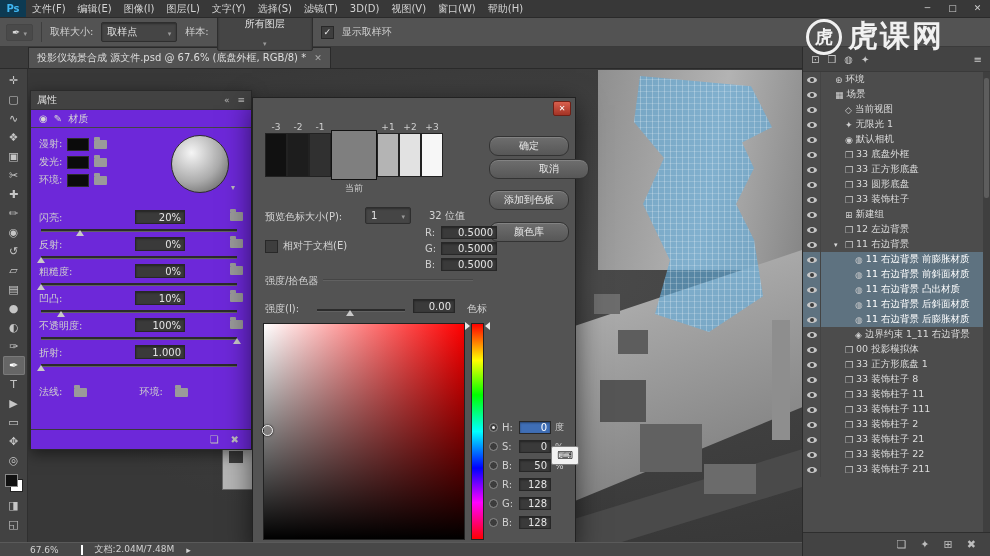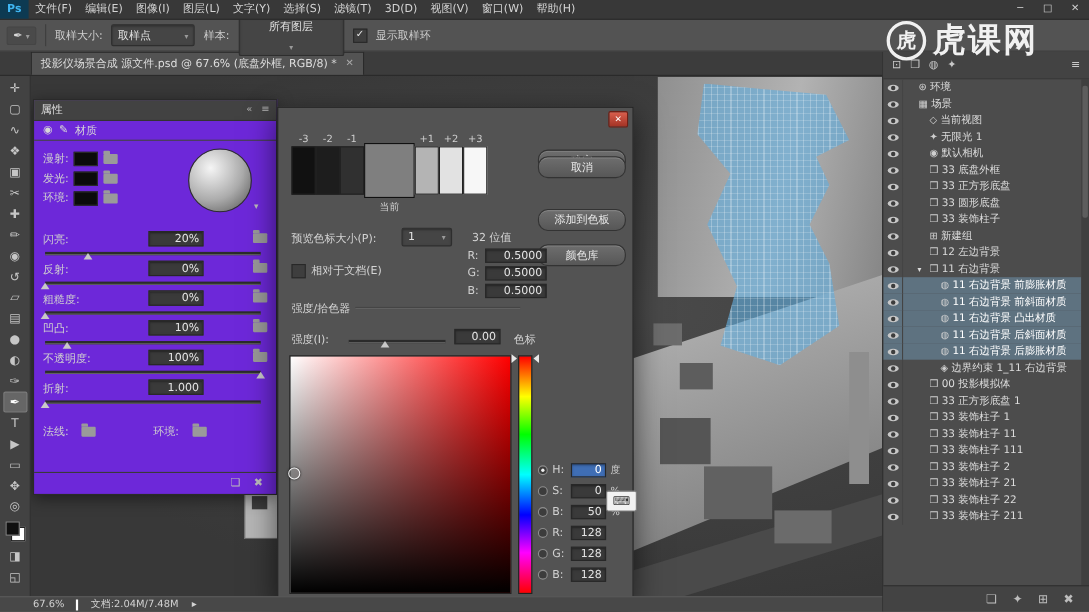--- a/index.html
+++ b/index.html
@@ -125,21 +125,21 @@
   .expander{width:8px;font-size:7px;color:#ddd;visibility:hidden;flex:0 0 auto;}
   .expander::before{content:"▾";}
   .scene-row.expanded .expander{visibility:visible;}
   .type-icon{font-size:9px;color:#cfcfcf;flex:0 0 auto;}
   .row-label{font-size:9.5px;color:#dcdcdc;white-space:nowrap;}
   .rp-scroll{position:absolute;right:0;top:25px;width:7px;bottom:24px;background:#3f3f3f;}
   .rp-thumb{position:absolute;left:1px;top:6px;width:5px;height:120px;background:#5d5d5d;border-radius:2px;}
   .rp-footer{position:absolute;left:0;bottom:0;width:100%;height:24px;background:#434343;border-top:1px solid #2e2e2e;display:flex;align-items:center;justify-content:flex-end;gap:14px;padding:0 14px;color:#bdbdbd;font-size:11px;box-sizing:border-box;}
   
   #statusbar{position:absolute;left:0;top:542px;width:802px;height:14px;background:#484848;border-top:1px solid #5a5a5a;display:flex;align-items:center;gap:12px;padding-left:30px;font-size:9px;color:#d2d2d2;z-index:18;box-sizing:border-box;}
-  .sb-zoom{border-right:2px solid #ffffff;padding-right:10px;}
+  .sb-zoom{border-right:2px solid #ffffff;padding-right:22px;}
   
   #watermark{position:absolute;left:806px;top:16px;display:flex;align-items:center;gap:6px;opacity:.92;z-index:40;pointer-events:none;}
   .wm-circle{width:36px;height:36px;border:3px solid #fff;border-radius:50%;color:#fff;display:flex;align-items:center;justify-content:center;font-size:18px;font-weight:bold;box-sizing:border-box;}
   .wm-text{font-size:30px;color:#fff;font-weight:bold;letter-spacing:2px;white-space:nowrap;}
 </style>
 </head>
 <body>
 
 <div id="menubar">
   <div class="ps-logo">Ps</div>
@@ -415,21 +415,21 @@
       </div>
 
       <div class="stop-col">
         <span class="lab">+3</span>
         <span class="stop-sw swatch-fill" style="background: rgb(247, 247, 247);"></span>
       </div>
 
   </div>
 
   <div class="btn" style="top:38px;">确定</div>
-  <div class="btn" style="top:44px;">取消</div>
+  <div class="btn" style="top:61px;padding-left:20px;">取消</div>
   <div class="btn" style="top:92px;">添加到色板</div>
   <div class="btn" style="top:124px;">颜色库</div>
 
   <span class="dlg-label" style="left:12px;top:112px;">预览色标大小(P):</span>
   <span class="dropdown" style="position:absolute;left:112px;top:109px;width:34px;">
     <span>1</span>
     <span class="dd-arrow"></span>
   </span>
 
   <span class="dlg-label" style="left:176px;top:111px;">32 位值</span>
@@ -754,21 +754,21 @@
         </span>
       </div>
 
       <div class="scene-row" style="--indent: 1;">
         <span class="eye-cell">
           <span class="eye"></span>
         </span>
         <span class="row-content">
           <span class="expander"></span>
           <span class="type-icon">❒</span>
-          <span class="row-label">33 装饰柱子 1</span>
+          <span class="row-label">33 装饰柱子 8</span>
         </span>
       </div>
 
       <div class="scene-row" style="--indent: 1;">
         <span class="eye-cell">
           <span class="eye"></span>
         </span>
         <span class="row-content">
           <span class="expander"></span>
           <span class="type-icon">❒</span>

